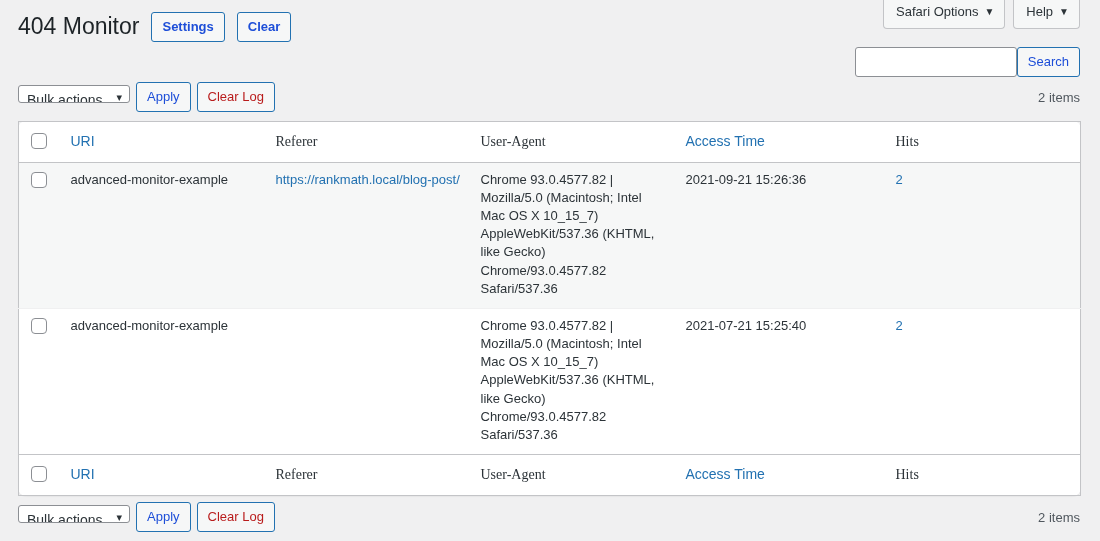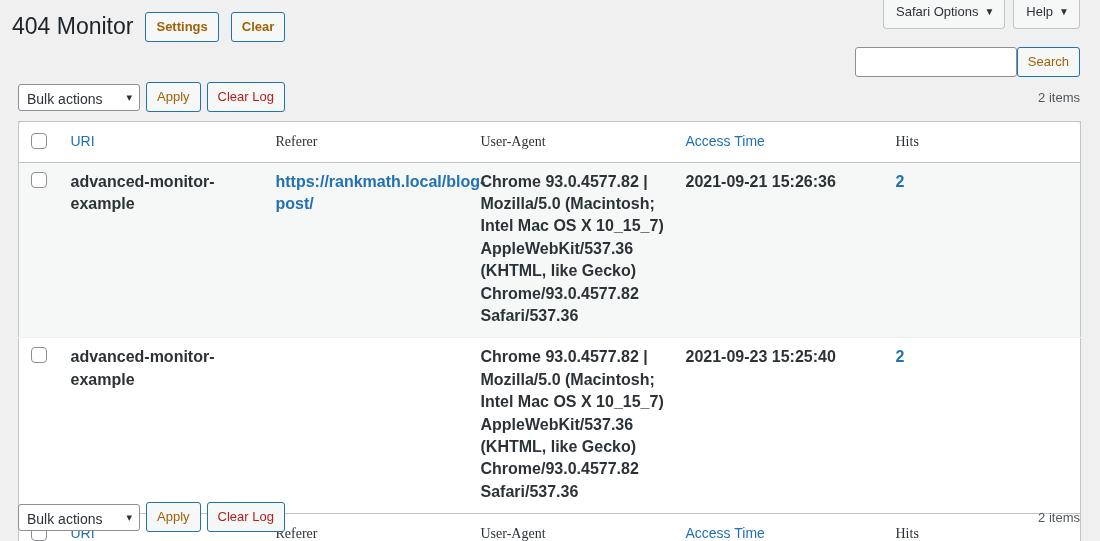--- a/index.html
+++ b/index.html
@@ -29,40 +29,40 @@
     font-size: 13px;
     line-height: 1.6;
     color: #2c3338;
     white-space: nowrap;
     cursor: pointer;
   }
   .meta-tab .caret { font-size: 10px; margin-left: 6px; position: relative; top: -1px; }
 
   
   .title-row {
-    position: absolute; top: 12px; left: 12px;
+    position: absolute; top: 12px; left: 18px;
     display: flex; align-items: center; gap: 12px;
   }
   .page-title {
     font-size: 23px;
     font-weight: 400;
     color: #1d2327;
     line-height: 1.3;
     margin: 0;
     padding: 0;
     white-space: nowrap;
   }
 
   
   .btn {
     display: inline-block;
     background: #f6f7f7;
     border: 1px solid #2271b1;
     border-radius: 3px;
-    color: #a16207;
+    color: #1d4ed8;
     font-size: 13px;
     font-weight: bold;
     line-height: 2.15384615;
     height: 30px;
     padding: 0 10px;
     text-decoration: none;
     white-space: nowrap;
     cursor: pointer;
     font-family: "Liberation Sans", sans-serif;
   }
@@ -94,22 +94,22 @@
   .tablenav.top { top: 82px; }
   .tablenav.bottom { top: 502px; }
   .bulk-actions-group { display: flex; align-items: center; gap: 6px; }
 
   .select-wrap { position: relative; display: inline-block; }
   .bulk-select {
     appearance: none; -webkit-appearance: none;
     background: #fff;
     border: 1px solid #8c8f94;
     border-radius: 3px;
-    height: 27px;
-    padding: 0 36px 0 8px;
+    height: 18px;
+    padding: 0 26px 0 8px;
     font-size: 14px;
     color: #2c3338;
     line-height: 28px;
     font-family: "Liberation Sans", sans-serif;
     cursor: pointer;
   }
   .select-wrap .chev {
     position: absolute; right: 8px; top: 50%;
     transform: translateY(-50%);
     pointer-events: none;
@@ -131,24 +131,23 @@
     border-radius: 8px;
     background: #fff;
     border-collapse: collapse;
     width: 1062px;
     box-shadow: 0 1px 1px rgba(0,0,0,.04);
     table-layout: fixed;
   }
   .wp-list-table th, .wp-list-table td {
     text-align: left;
     vertical-align: top;
-    font-size: 16px;
+    font-size: 13px;
     line-height: 1.4;
     padding: 8px 10px;
-    font-weight: bold;
   }
   .wp-list-table thead th, .wp-list-table tfoot th {
     font-weight: 400;
     color: #2c3338;
     font-size: 14px;
     padding-top: 10px; padding-bottom: 10px;
   }
   .wp-list-table thead tr { border-bottom: 1px solid #c3c4c7; }
   .wp-list-table tfoot tr { border-top: 1px solid #c3c4c7; }
   .wp-list-table tbody tr { border-bottom: 1px solid #f0f0f1; }
@@ -253,21 +252,21 @@
           <a class="lnk">2</a>
         </td>
       </tr>
       <tr class="row-tall">
         <td class="col-cb">
           <span class="cb"></span>
         </td>
         <td class="col-uri cell-text">advanced-monitor-example</td>
         <td class="col-referer"></td>
         <td class="col-ua ua-cell">Chrome 93.0.4577.82 | Mozilla/5.0 (Macintosh; Intel Mac OS X 10_15_7) AppleWebKit/537.36 (KHTML, like Gecko) Chrome/93.0.4577.82 Safari/537.36</td>
-        <td class="col-time cell-text">2021-09-23 15:25:40</td>
+        <td class="col-time cell-text">2021-07-21 15:25:40</td>
         <td class="col-hits">
           <a class="lnk">2</a>
         </td>
       </tr>
     </tbody>
 
     <tfoot>
       <tr>
         <th class="col-cb">
           <span class="cb"></span>

